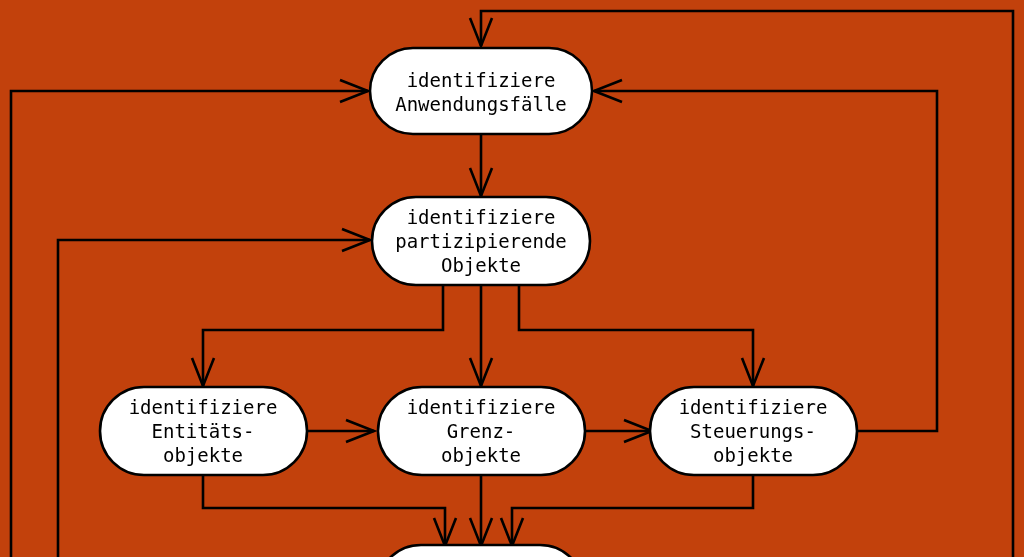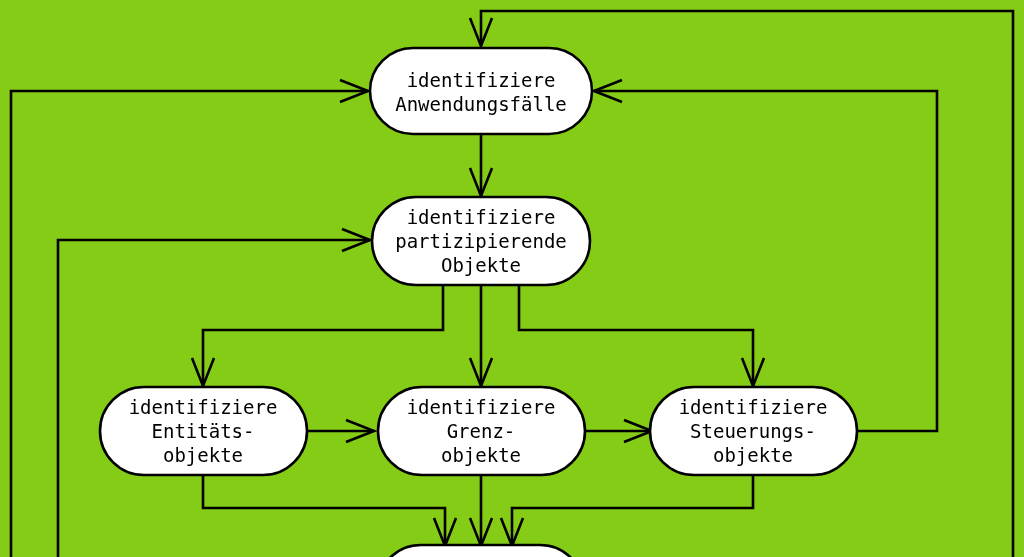--- a/index.html
+++ b/index.html
@@ -7,21 +7,21 @@
     padding: 0;
     background: #ffffff;
   }
   body {
     font-family: "DejaVu Sans Mono", monospace;
   }
   #diagram-root {
     position: relative;
     width: 1024px;
     height: 557px;
-    background: #84cc16;
+    background: #c2410c;
     overflow: hidden;
   }
   svg.flow {
     position: absolute;
     top: 0;
     left: 0;
     width: 1024px;
     height: 557px;
     display: block;
   }

